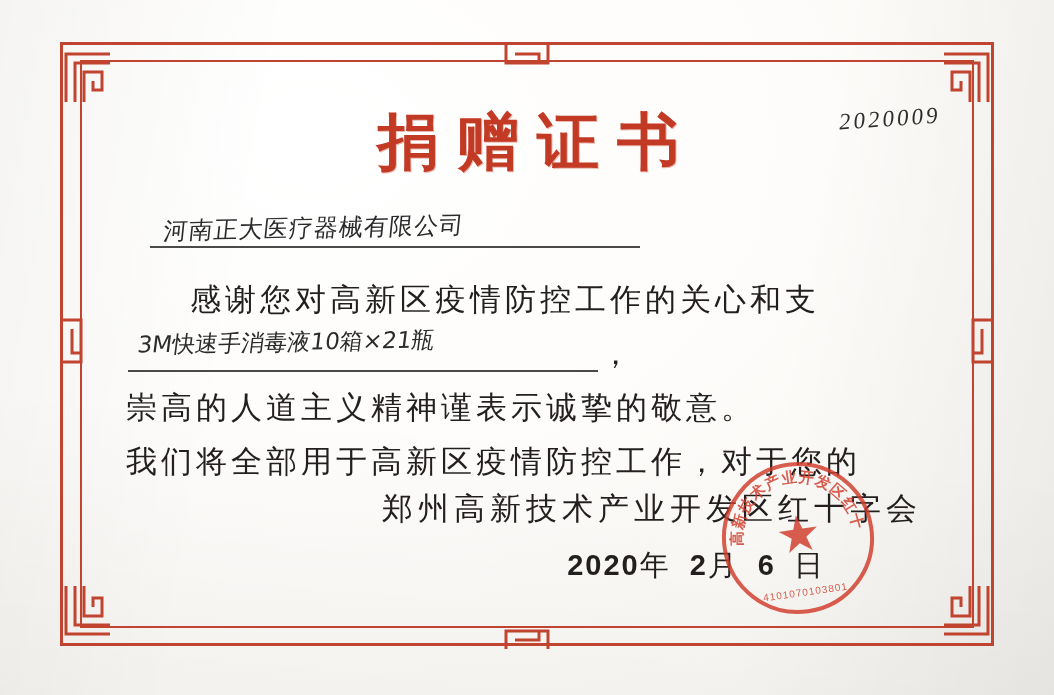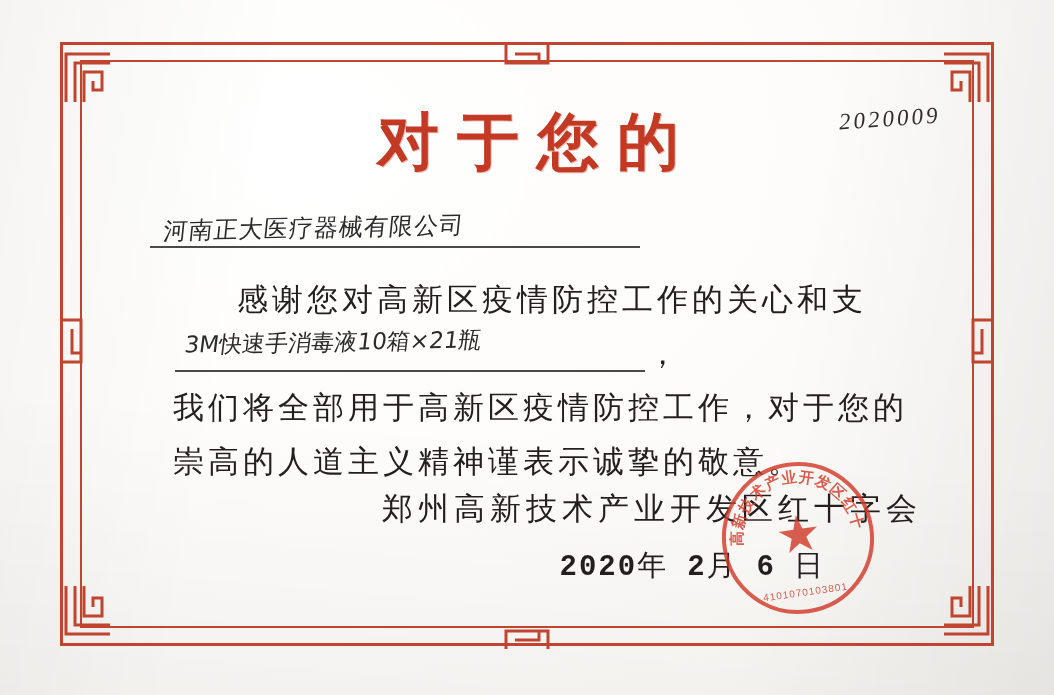--- a/index.html
+++ b/index.html
@@ -141,21 +141,21 @@
     position: absolute;
     left: 16px;
     top: 202px;
     width: 806px;
     font-family: "DejaVu Serif", serif;
     font-size: 31px;
     color: #231f1e;
     line-height: 54px;
     letter-spacing: 4px;
   }
-  .line { white-space: nowrap; margin-left: 47px; }
+  .line { white-space: nowrap; }
   .line-1 { text-indent: 64px; }
 
   .fill-blank {
     display: inline-block;
     position: relative;
     width: 470px;
     border-bottom: 2px solid #4a4a4a;
     height: 38px;
     vertical-align: -8px;
     margin: 0 2px;
@@ -187,21 +187,21 @@
     position: absolute;
     right: 120px;
     top: 476px;
     font-family: "DejaVu Serif", serif;
     font-size: 29px;
     color: #231f1e;
     letter-spacing: 3px;
     white-space: nowrap;
   }
   .date-num {
-    font-family: Liberation Mono, monospace;
+    font-family: Liberation Sans, sans-serif;
     font-weight: bold;
     letter-spacing: 2px;
   }
   .date-sep { margin: 0 12px 0 6px; }
 
   
   .seal {
     position: absolute;
     left: 612px;
     top: 392px;
@@ -327,33 +327,33 @@
         <path d="M2 2 L2 20 L44 20 L44 2"></path>
         <path d="M11 11 L35 11 L35 20"></path>
       </g>
     </svg>
   </div>
 
   <div class="content">
 
     <div class="doc-number">2020009</div>
 
-    <div class="title">对于您的</div>
+    <div class="title">捐赠证书</div>
 
     <div class="recipient-row">
       <span class="recipient-text">河南正大医疗器械有限公司</span>
     </div>
 
     <div class="body-text">
       <div class="line line-1">感谢您对高新区疫情防控工作的关心和支</div>
       <div class="line">
         <span class="fill-blank"><span class="fill-text">3M快速手消毒液10箱×21瓶</span></span><span>，</span>
       </div>
+      <div class="line">崇高的人道主义精神谨表示诚挚的敬意。</div>
       <div class="line">我们将全部用于高新区疫情防控工作，对于您的</div>
-      <div class="line">崇高的人道主义精神谨表示诚挚的敬意。</div>
     </div>
 
     <div class="issuer">郑州高新技术产业开发区红十字会</div>
 
     <div class="date-row">
       <span class="date-num">2020</span><span>年</span><span class="date-sep"></span><span class="date-num">2</span><span>月</span><span class="date-sep"></span><span class="date-num">6</span><span class="date-sep"></span><span>日</span>
     </div>
 
     <div class="seal">
       <div class="seal-ring"></div>

